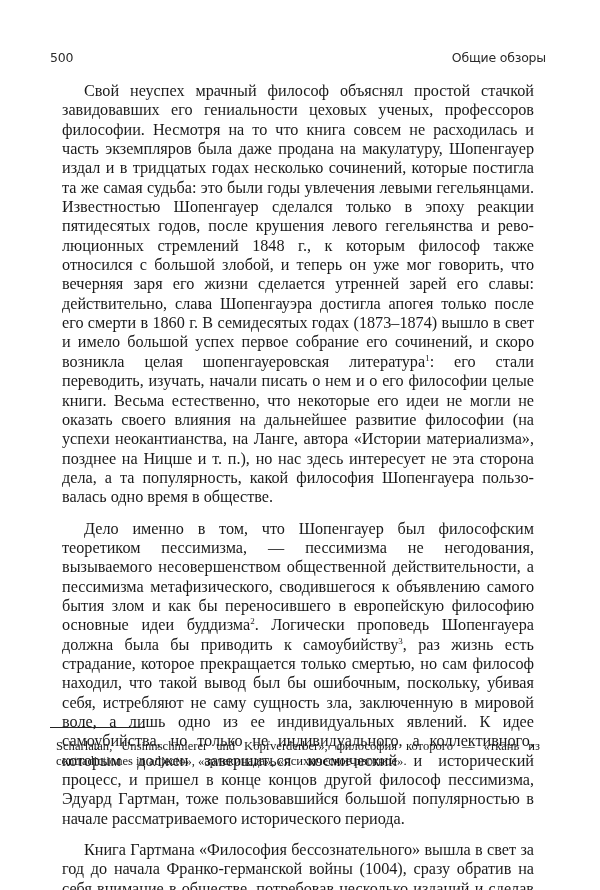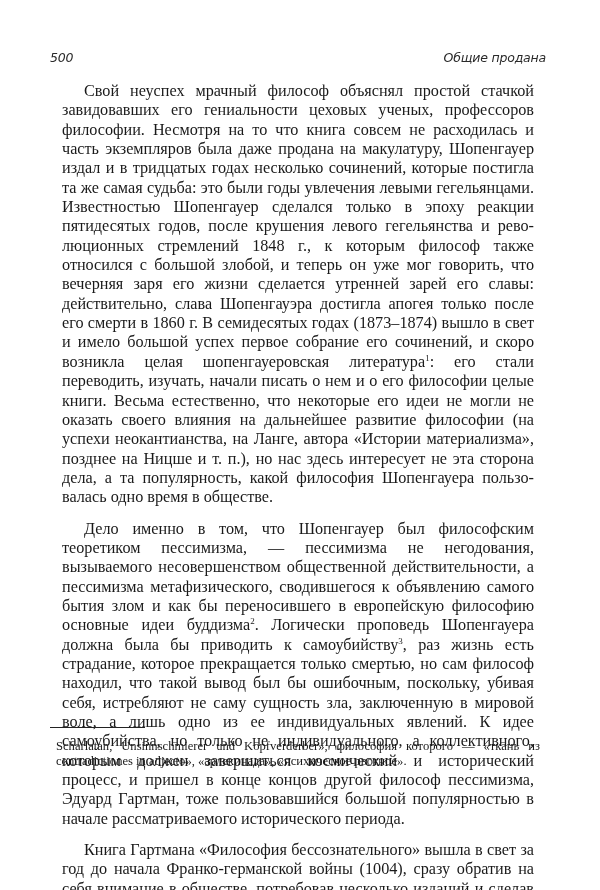--- a/index.html
+++ b/index.html
@@ -23,21 +23,20 @@
     .running-head {
       display: flex;
       justify-content: space-between;
       align-items: baseline;
       font-family: "DejaVu Sans", sans-serif;
       font-size: 12.5px;
       color: #2a2a2a;
       height: 20px;
       margin-bottom: 7px;
       letter-spacing: -0.2px;
-      font-style: italic;
     }
     .body-text {
       font-family: "Liberation Serif", serif;
       font-size: 16.2px;
       line-height: 19.35px;
       text-align: justify;
       hyphens: manual;
       color: #1a1a1a;
     }
     .body-text p {
@@ -82,21 +81,21 @@
       top: -5px;
       margin-right: 6px;
     }
   </style>
 </head>
 <body>
 
 <div class="page">
   <div class="running-head">
     <span>500</span>
-    <span>Общие продана</span>
+    <span>Общие обзоры</span>
   </div>
 
   <div class="body-text">
     <p><span>Свой неуспех мрачный философ объяснял простой стачкой завидовав­ших его гениальности цеховых ученых, профессоров философии. Несмот­ря на то что книга совсем не расходилась и часть экземпляров была даже продана на макулатуру, Шопенгауер издал и в тридцатых годах несколько сочинений, которые постигла та же самая судьба: это были годы увлечения левыми гегельянцами. Известностью Шопенгауер сделался только в эпоху реакции пятидесятых годов, после крушения левого гегельянства и рево­люционных стремлений 1848 г., к которым философ также относился с боль­шой злобой, и теперь он уже мог говорить, что вечерняя заря его жизни сдела­ется утренней зарей его славы: действительно, слава Шопенгауэра достигла апогея только после его смерти в 1860 г. В семидесятых годах (1873–1874) вышло в свет и имело большой успех первое собрание его сочинений, и скоро возникла целая шопенгауеровская литература</span><sup>1</sup><span>: его стали переводить, изучать, начали писать о нем и о его философии целые книги. Весьма естественно, что некоторые его идеи не могли не оказать своего влияния на дальнейшее раз­витие философии (на успехи неокантианства, на Ланге, автора «Истории материализма», позднее на Ницше и т. п.), но нас здесь интересует не эта сторона дела, а та популярность, какой философия Шопенгауера пользо­валась одно время в обществе.</span></p>
     <p><span>Дело именно в том, что Шопенгауер был философским теоретиком пессимизма, — пессимизма не негодования, вызываемого несовершенст­вом общественной действительности, а пессимизма метафизического, сводившегося к объявлению самого бытия злом и как бы переносившего в европейскую философию основные идеи буддизма</span><sup>2</sup><span>. Логически пропо­ведь Шопенгауера должна была бы приводить к самоубийству</span><sup>3</sup><span>, раз жизнь есть страдание, которое прекращается только смертью, но сам философ находил, что такой вывод был бы ошибочным, поскольку, убивая себя, ис­требляют не саму сущность зла, заключенную в мировой воле, а лишь одно из ее индивидуальных явлений. К идее самоубийства, но только не инди­видуального, а коллективного, которым должен завершиться космиче­ский и исторический процесс, и пришел в конце концов другой философ пессимизма, Эдуард Гартман, тоже пользовавшийся большой популярно­стью в начале рассматриваемого исторического периода.</span></p>
     <p><span>Книга Гартмана «Философия бессознательного» вышла в свет за год до начала Франко-германской войны (1004), сразу обратив на себя внимание в обществе, потребовав несколько изданий и сделав имя своего автора од-</span></p>
   </div>
 </div>
 
 <div class="footnote-rule"></div>

